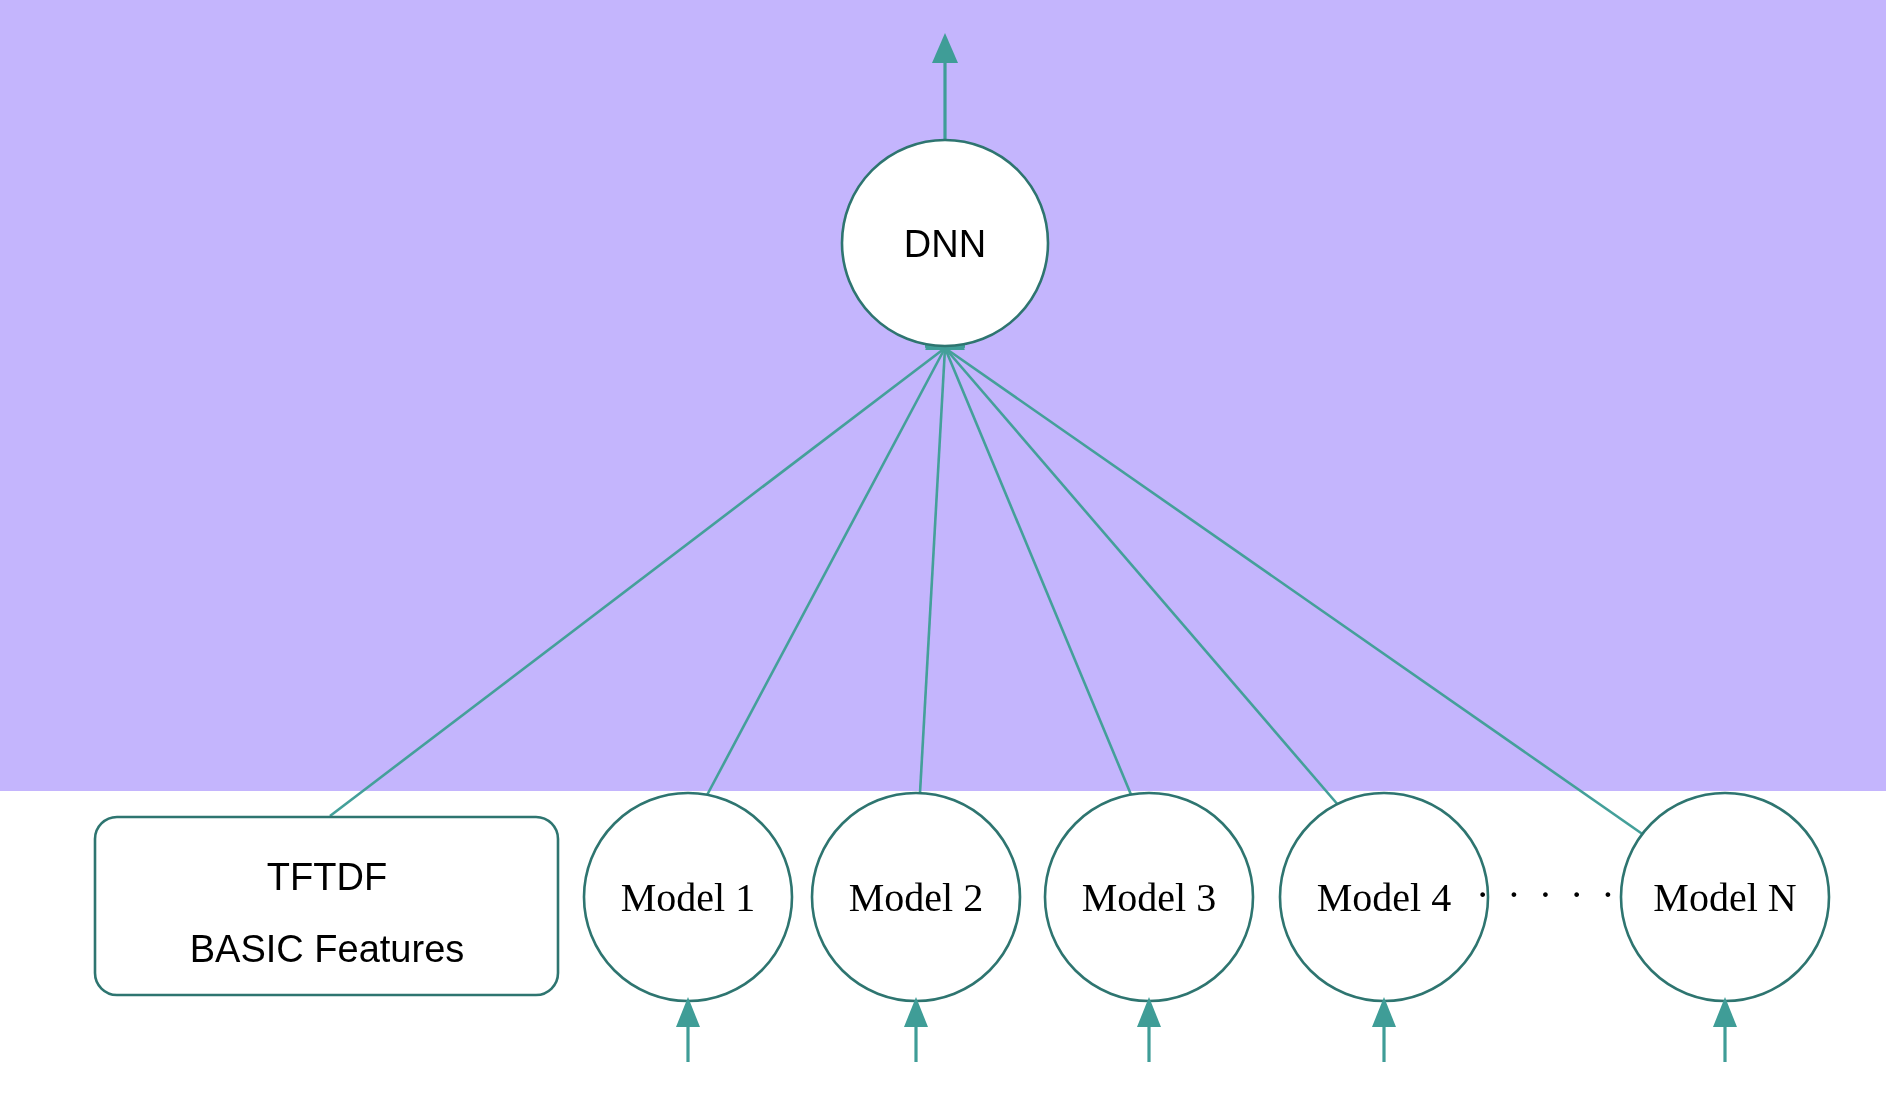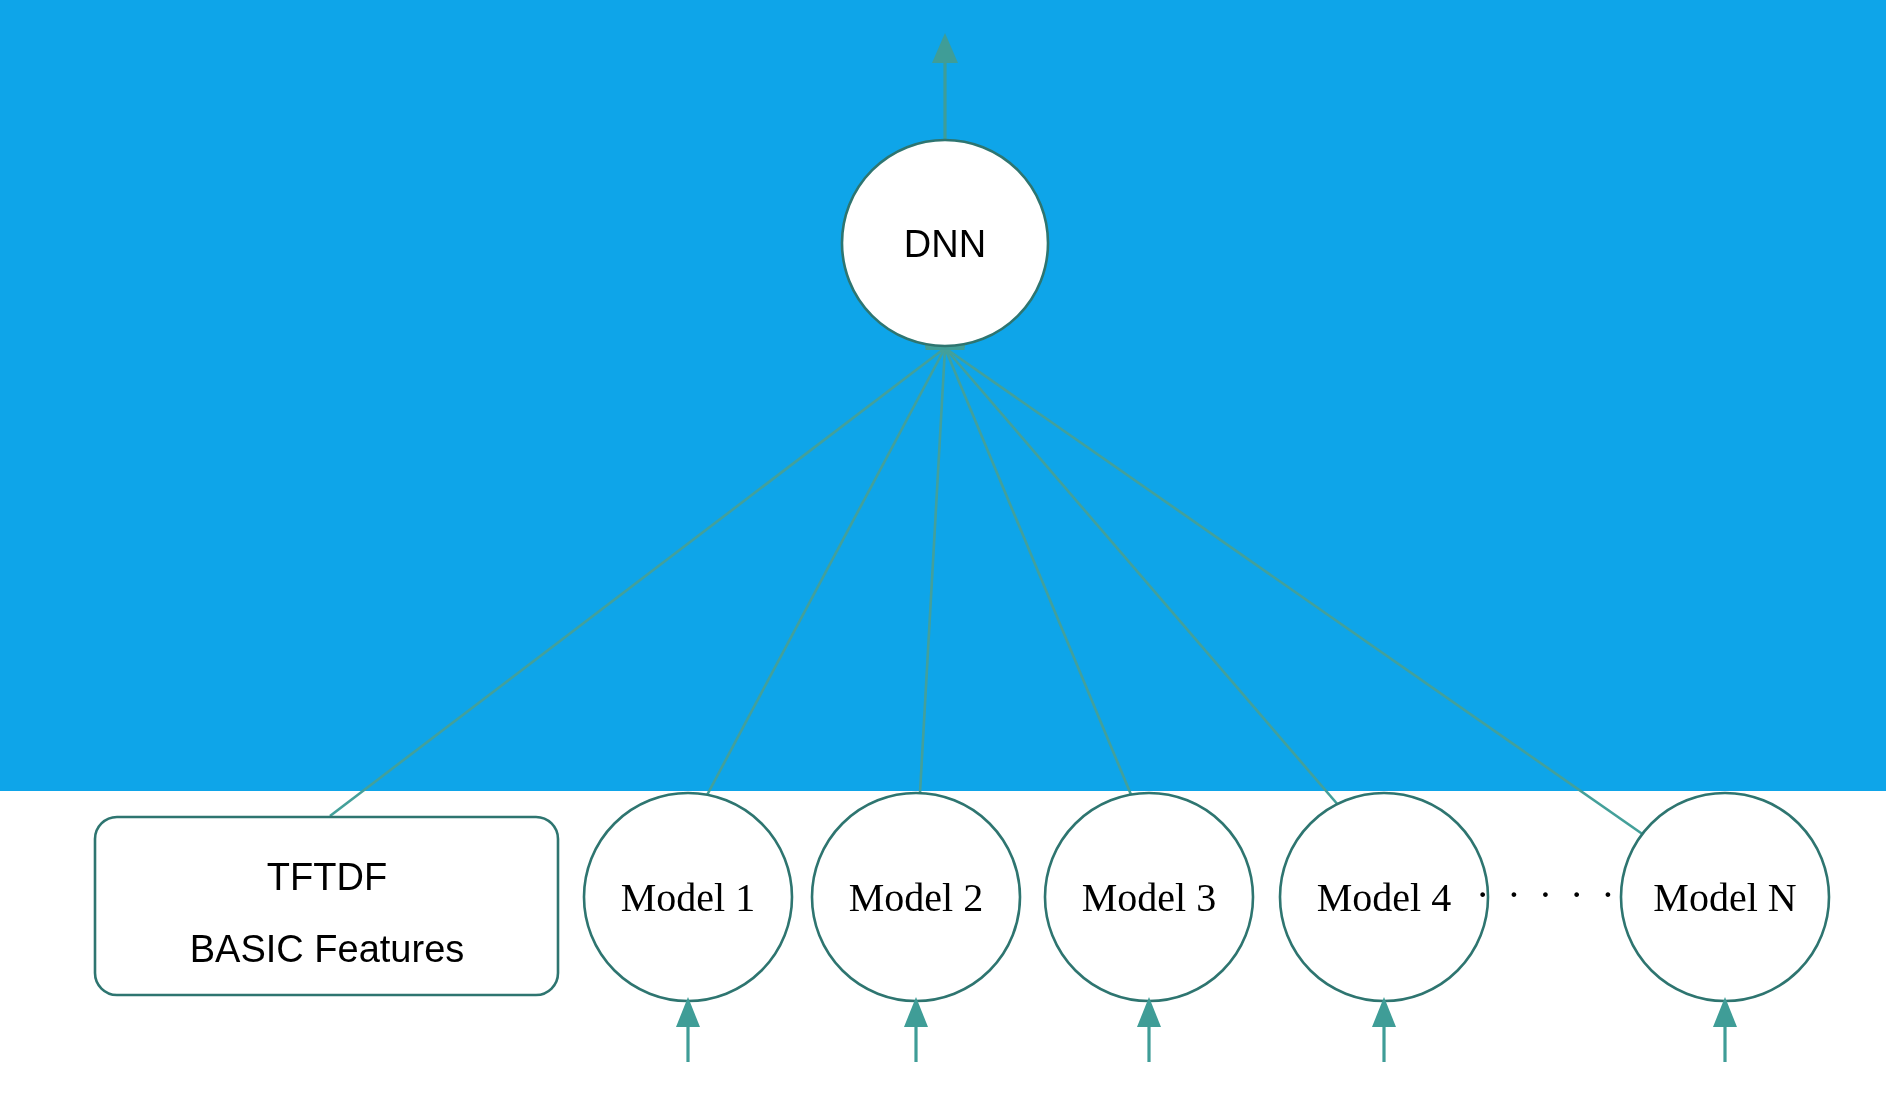--- a/index.html
+++ b/index.html
@@ -11,21 +11,21 @@
   body {
     width: 1886px;
     height: 1100px;
     overflow: hidden;
     font-family: "Liberation Sans", sans-serif;
   }
   #diagram-root {
     position: relative;
     width: 1886px;
     height: 791px;
-    background: #0ea5e9;
+    background: #c4b5fd;
   }
   svg.canvas {
     position: absolute;
     top: 0;
     left: 0;
     width: 1886px;
     height: 1100px;
     display: block;
   }
   .node-circle {

